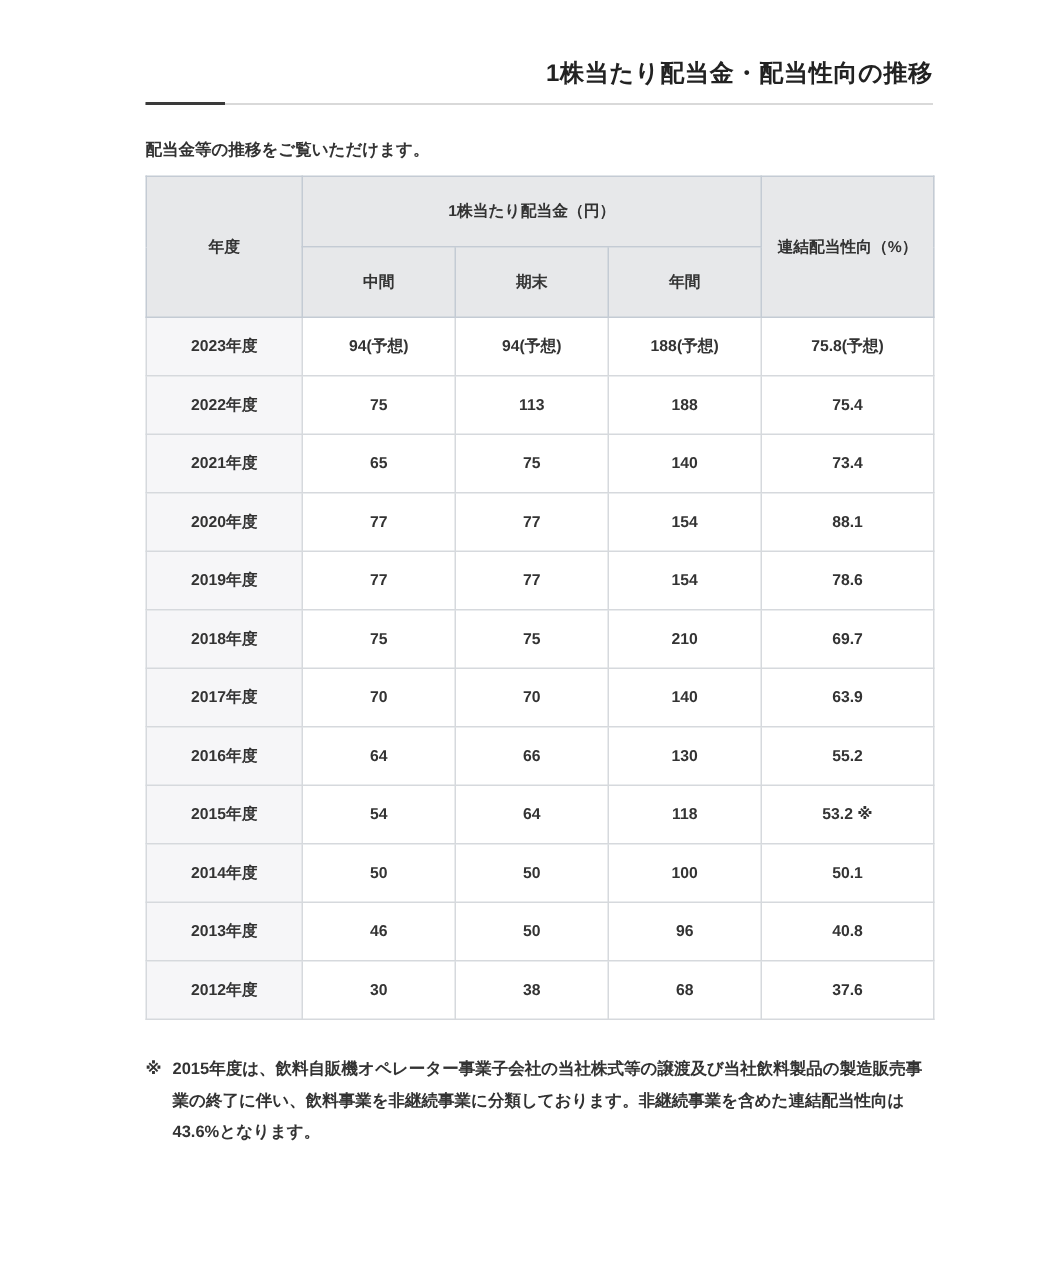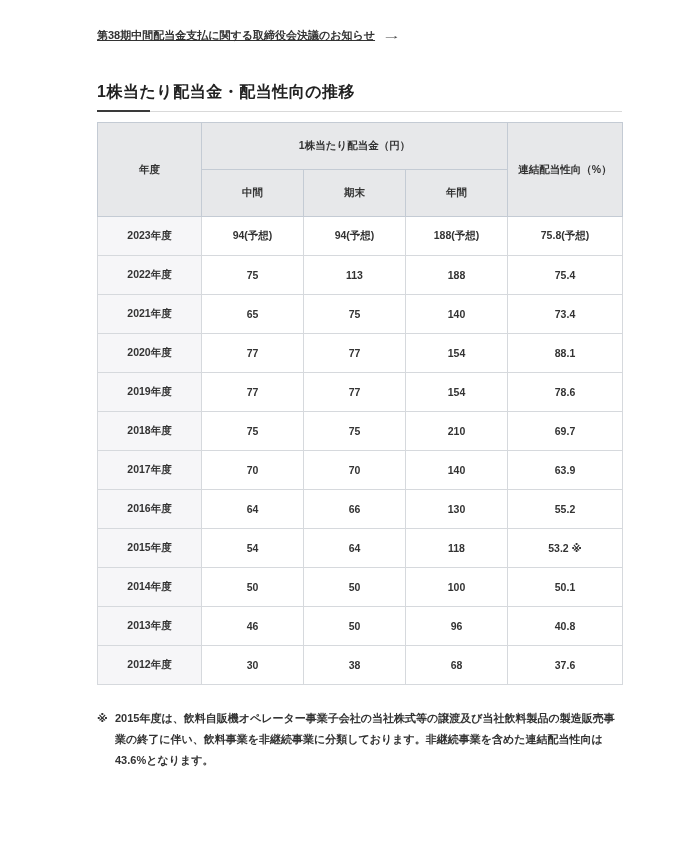--- a/index.html
+++ b/index.html
@@ -24,21 +24,21 @@
   .news-link {
     color: #333; font-weight: 700; text-decoration: underline; cursor: pointer;
   }
   .arrow {
     display: inline-block; margin-left: 7px; color: #444;
     transform: scaleX(1.8); transform-origin: left center;
     text-decoration: none; font-weight: 400;
   }
   .section-heading {
     font-size: 16px; line-height: 20px; font-weight: 700;
-    color: #222; margin-top: 40px; letter-spacing: 0.5px;
+    color: #222; margin-top: 40px; letter-spacing: 0.5px; text-align: right;
   }
   .heading-rule {
     margin-top: 8px; height: 2px; position: relative;
     background: linear-gradient(to bottom, transparent 0, transparent 1px, #d9d9d9 1px, #d9d9d9 2px);
   }
   .heading-rule::before {
     content: ""; position: absolute; left: 0; top: 0;
     width: 53px; height: 2px; background: #3a3a3a;
   }
   .intro-text { margin-top: 23px; font-size: 11px; line-height: 14px; font-weight: 700; color: #333; }
@@ -67,27 +67,25 @@
   .footnote .marker { flex: 0 0 18px; }
   .footnote .fn-text { flex: 1 1 auto; }
 </style>
 </head>
 <body>
 
 <div class="content">
 
 
 
-  <p class="news-link-row">
-    <a class="news-link">第38期中間配当金支払に関する取締役会決議のお知らせ</a><span class="arrow">→</span>
-  </p>
 
   <h2 class="section-heading">1株当たり配当金・配当性向の推移</h2>
   <div class="heading-rule"></div>
 
+  <p class="intro-text">配当金等の推移をご覧いただけます。</p>
 
   <table class="div-table">
     <colgroup>
       <col style="width:104px">
         <col style="width:102px">
         <col style="width:102px">
         <col style="width:102px">
         <col style="width:115px">
     </colgroup>
     <thead>

